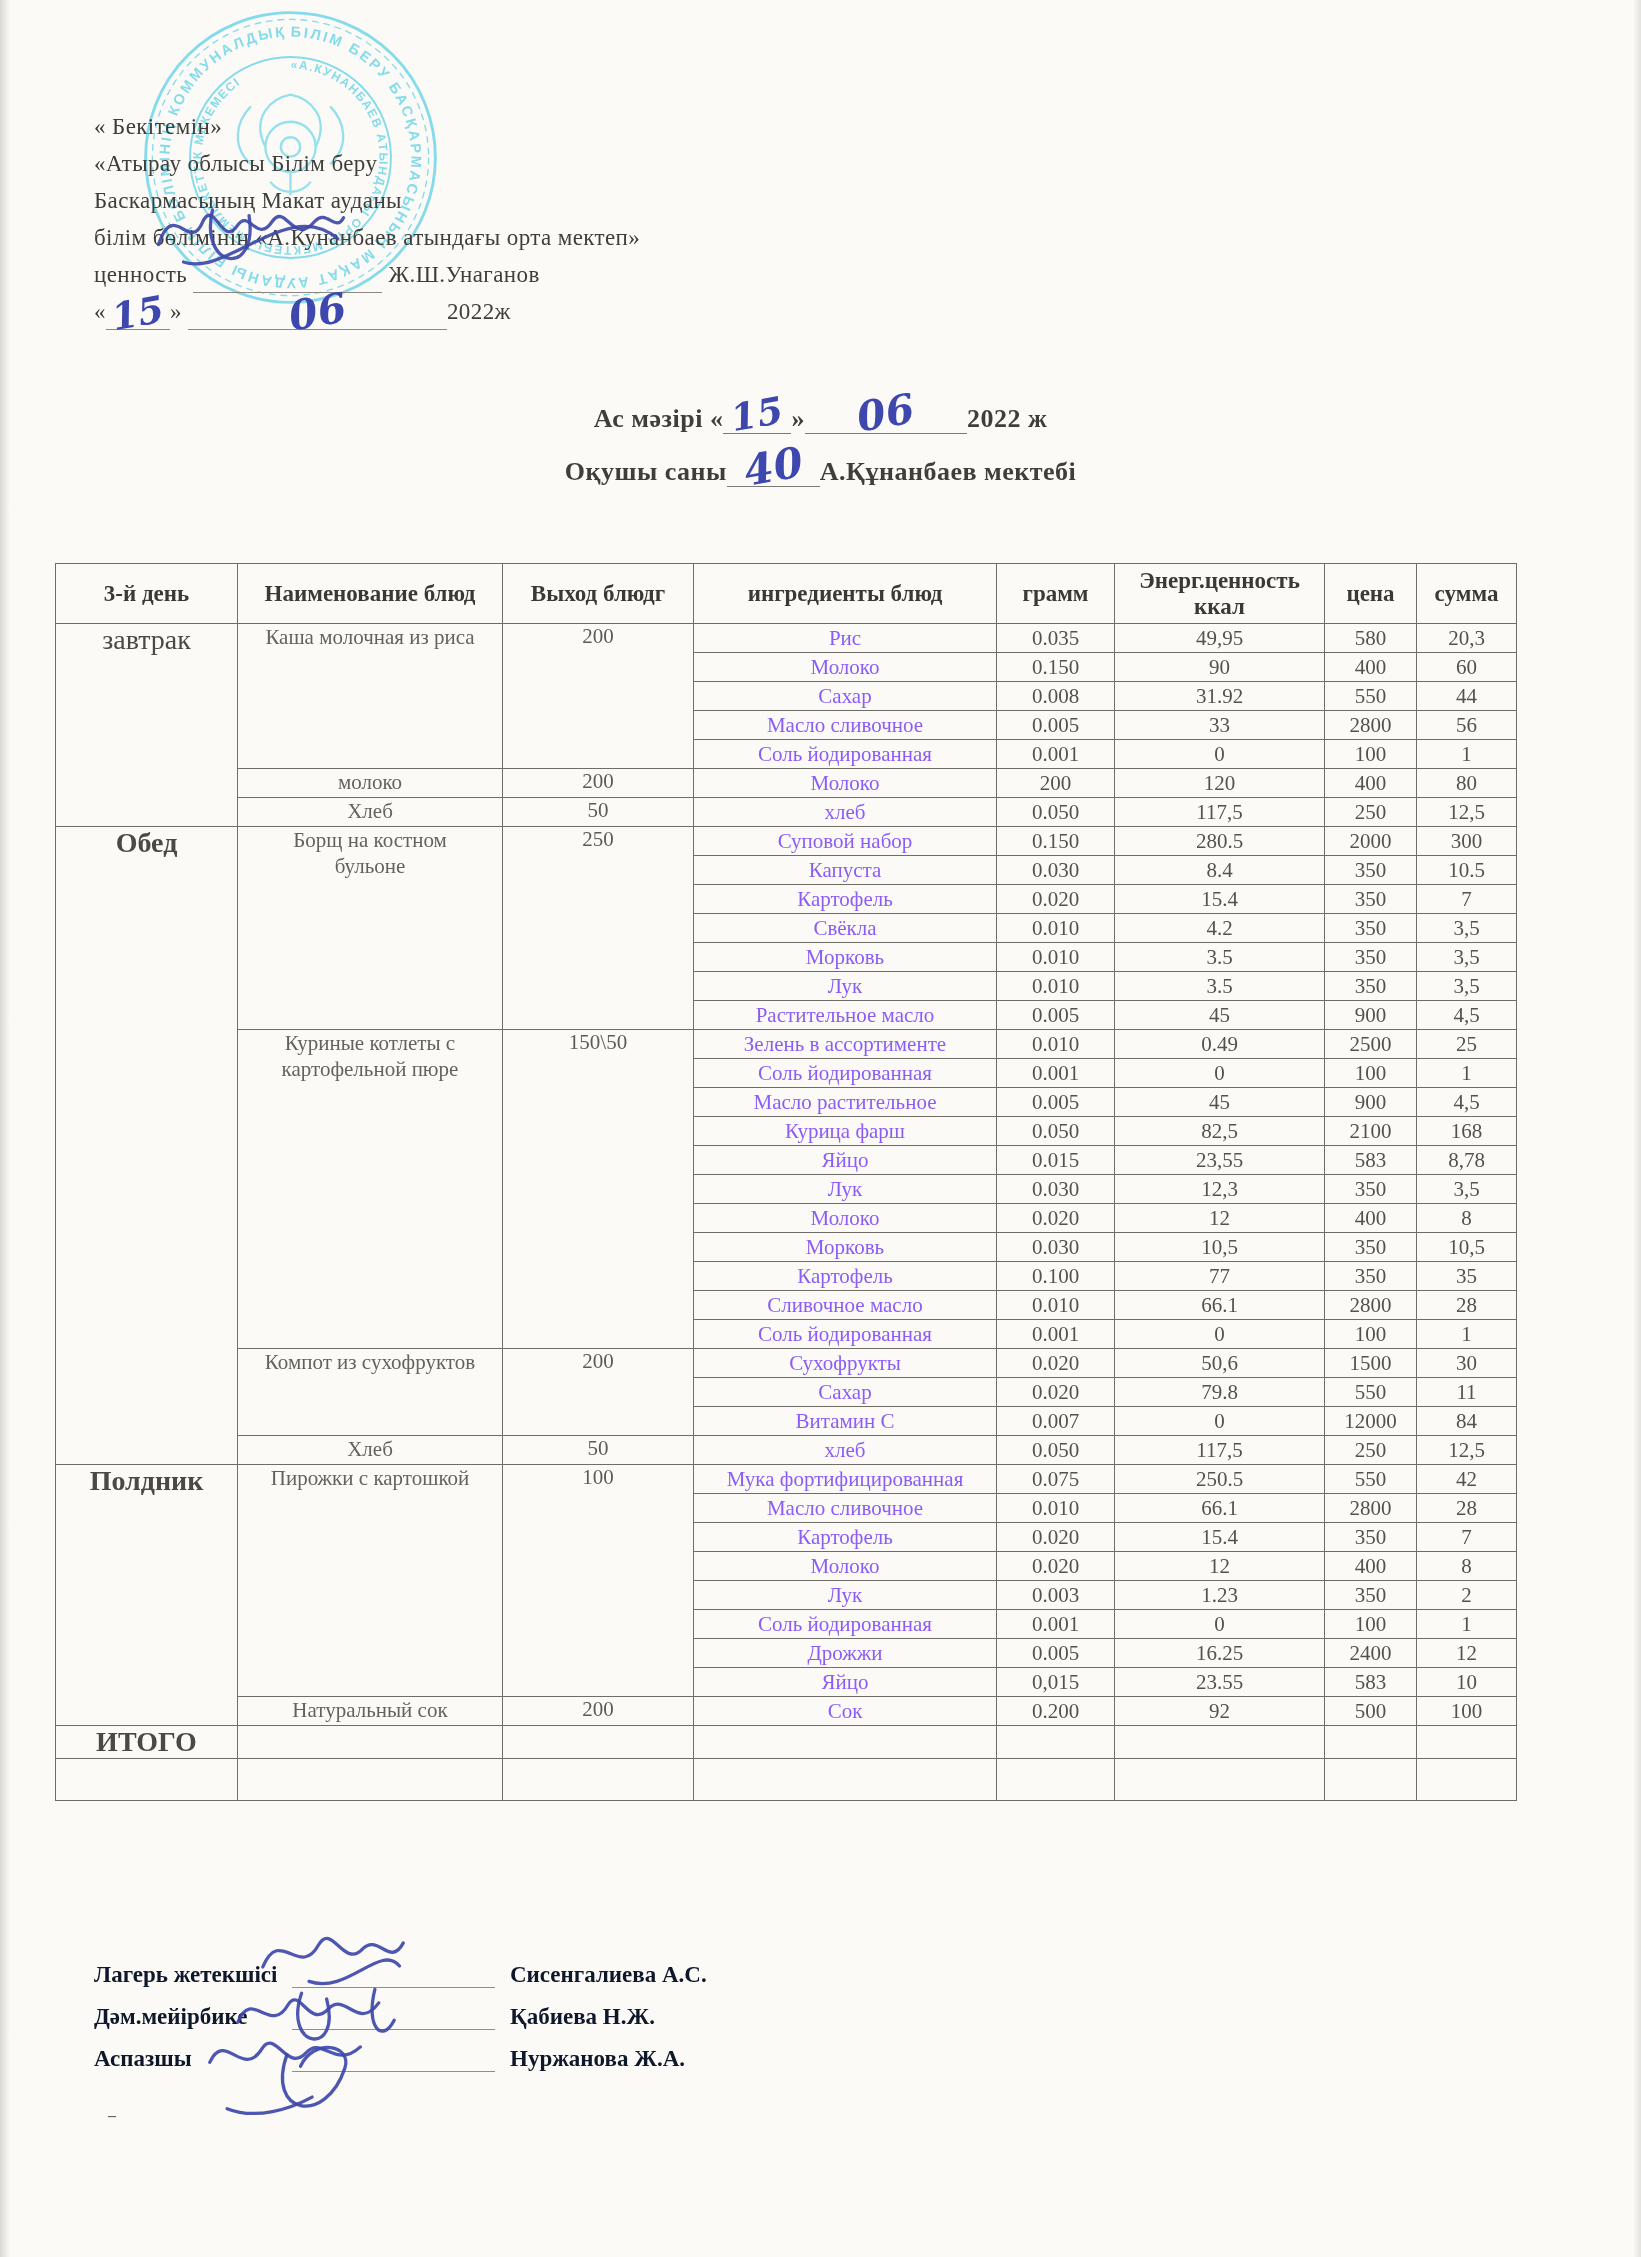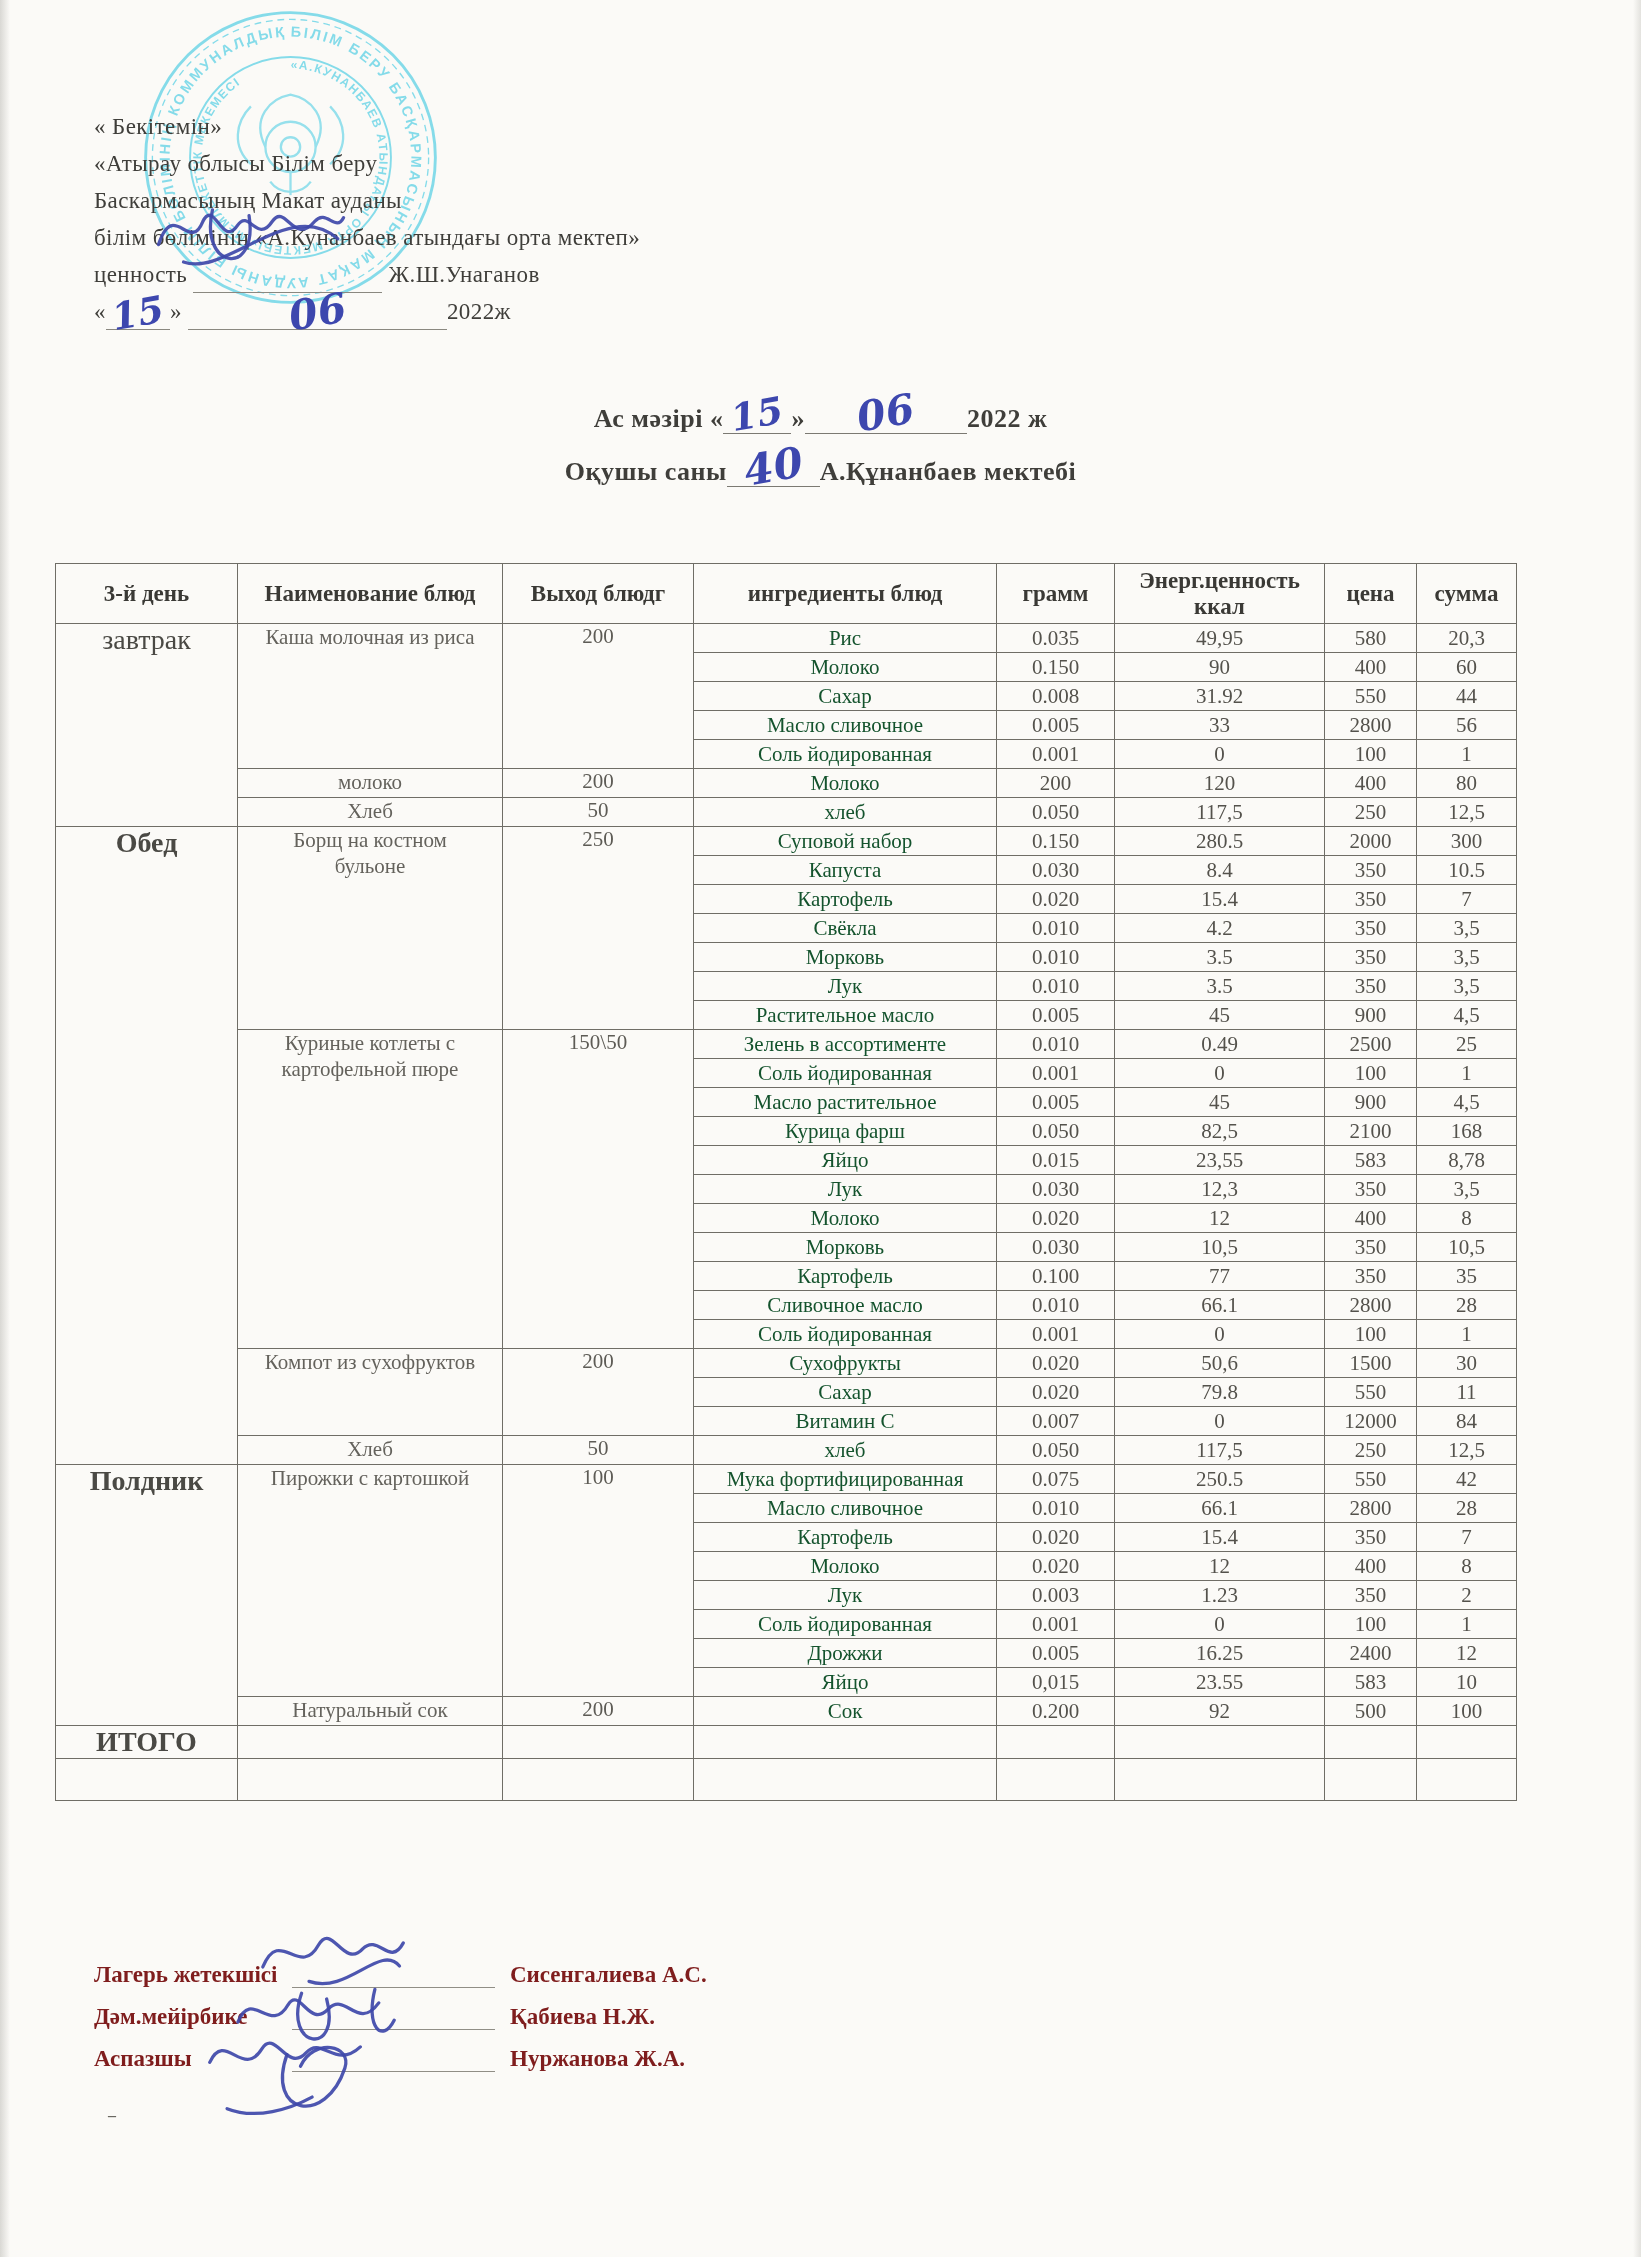--- a/index.html
+++ b/index.html
@@ -40,25 +40,25 @@
   table.menu th, table.menu td{border:1px solid #6f6d66; padding:0 3.9px; text-align:center; overflow:hidden;}
   table.menu{border:1.9px solid #4c4a44;}
   table.menu thead tr{height:60px;}
   table.menu tbody tr{height:29px;}
   table.menu tbody tr:last-child{height:42px;}
   table.menu th{font-size:23px; font-weight:bold; color:#3a3935; white-space:pre-line; line-height:1.1;}
   td.meal-cell{vertical-align:top; padding-top:2.9px; color:#4a4944; font-size:28px;}
   td.meal-cell.bold{font-weight:bold;}
   td.dish-cell{vertical-align:top; padding-top:2.9px; white-space:pre-line; line-height:1.25; color:#64625c;}
   td.out-cell{vertical-align:top; padding-top:2.9px; color:#5d5b55;}
-  td.ing-cell{color:#14532d;}
+  td.ing-cell{color:#8b5cf6;}
   td.num-cell{color:#54524c;}
 
   
-  .footer{position:absolute; left:94px; top:1946px; font-size:23px; font-weight:bold; color:#7f1d1d;}
+  .footer{position:absolute; left:94px; top:1946px; font-size:23px; font-weight:bold; color:#0f172a;}
   .f-row{display:flex; align-items:flex-end; height:42px;}
   .f-label{width:198px;}
   .f-line{width:203px; border-bottom:1.5px solid #908e86; height:29px;}
   .f-name{margin-left:15px;}
   .dash-mark{position:absolute; left:108px; top:2107px; color:#6a6862; font-weight:bold;}
 </style>
 </head>
 <body>
 
 <div class="page">

